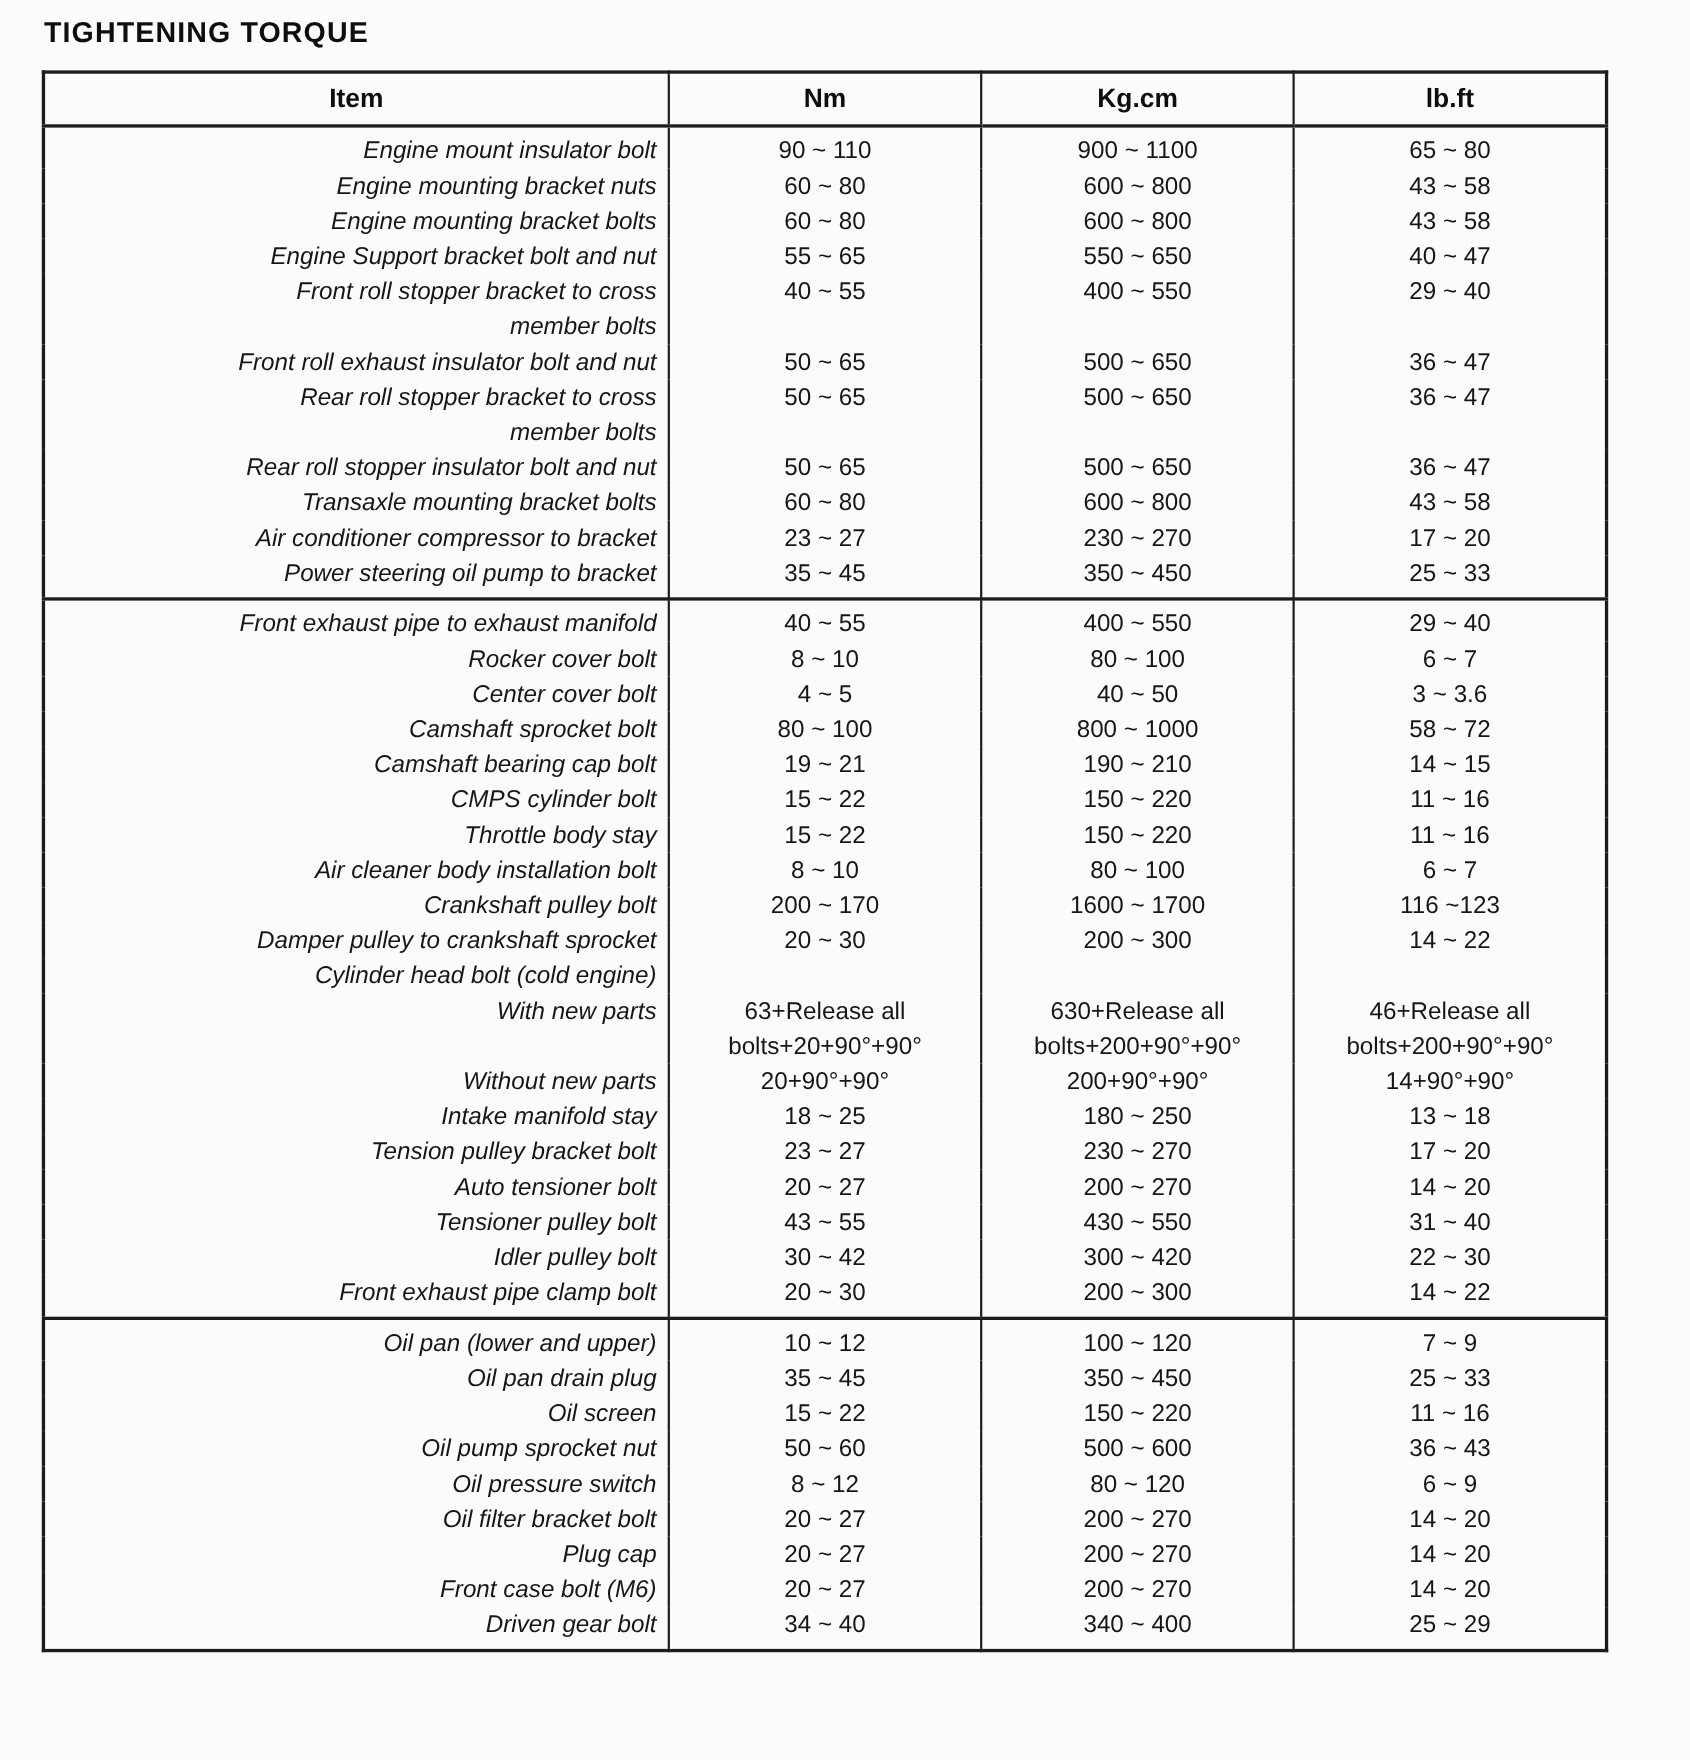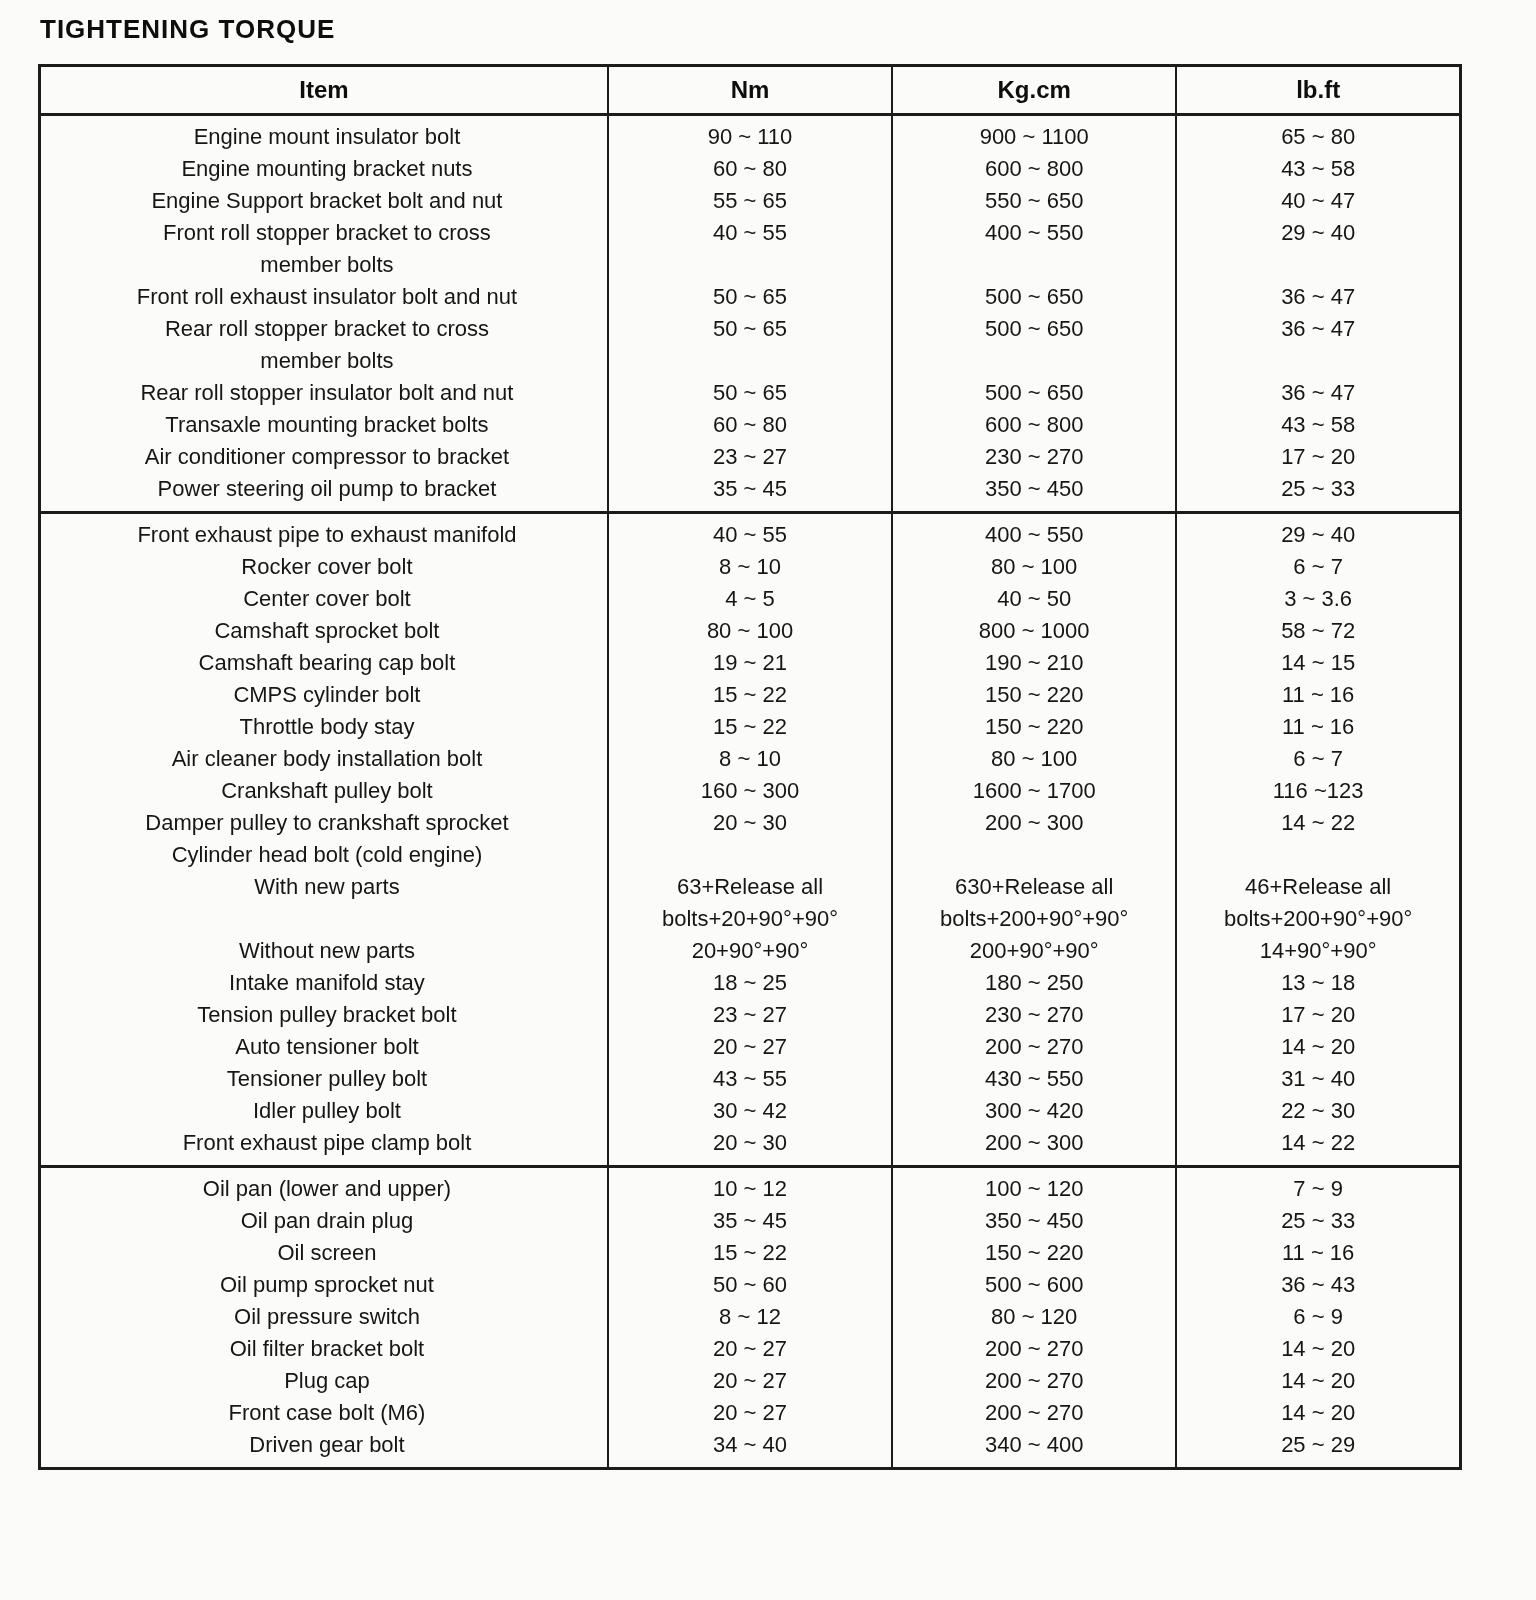--- a/index.html
+++ b/index.html
@@ -54,23 +54,24 @@
   }
   table.torque td {
     border-left: 2px solid #1c1c1c;
     border-right: 2px solid #1c1c1c;
     padding: 0 6px;
     line-height: 32px;
     vertical-align: top;
     white-space: pre-line;
   }
   table.torque td.item {
-    text-align: center;
+    text-align: right;
     padding-left: 16px;
     padding-right: 10px;
+    font-style: italic;
   }
   table.torque td.val {
     text-align: center;
   }
   table.torque tbody tr:first-child td { padding-top: 5px; }
   table.torque tbody tr:last-child td { padding-bottom: 6px; }
 </style>
 </head>
 <body>
 
@@ -100,20 +101,26 @@
           <td class="val">900 ~ 1100</td>
           <td class="val">65 ~ 80</td>
         </tr>
         <tr>
           <td class="item">Engine mounting bracket nuts</td>
           <td class="val">60 ~ 80</td>
           <td class="val">600 ~ 800</td>
           <td class="val">43 ~ 58</td>
         </tr>
         <tr>
+          <td class="item">Engine mounting bracket bolts</td>
+          <td class="val">60 ~ 80</td>
+          <td class="val">600 ~ 800</td>
+          <td class="val">43 ~ 58</td>
+        </tr>
+        <tr>
           <td class="item">Engine Support bracket bolt and nut</td>
           <td class="val">55 ~ 65</td>
           <td class="val">550 ~ 650</td>
           <td class="val">40 ~ 47</td>
         </tr>
         <tr>
           <td class="item">Front roll stopper bracket to cross
 member bolts</td>
           <td class="val">40 ~ 55</td>
           <td class="val">400 ~ 550</td>
@@ -201,21 +208,21 @@
           <td class="val">11 ~ 16</td>
         </tr>
         <tr>
           <td class="item">Air cleaner body installation bolt</td>
           <td class="val">8 ~ 10</td>
           <td class="val">80 ~ 100</td>
           <td class="val">6 ~ 7</td>
         </tr>
         <tr>
           <td class="item">Crankshaft pulley bolt</td>
-          <td class="val">160 ~ 300</td>
+          <td class="val">200 ~ 170</td>
           <td class="val">1600 ~ 1700</td>
           <td class="val">116 ~123</td>
         </tr>
         <tr>
           <td class="item">Damper pulley to crankshaft sprocket</td>
           <td class="val">20 ~ 30</td>
           <td class="val">200 ~ 300</td>
           <td class="val">14 ~ 22</td>
         </tr>
         <tr>

